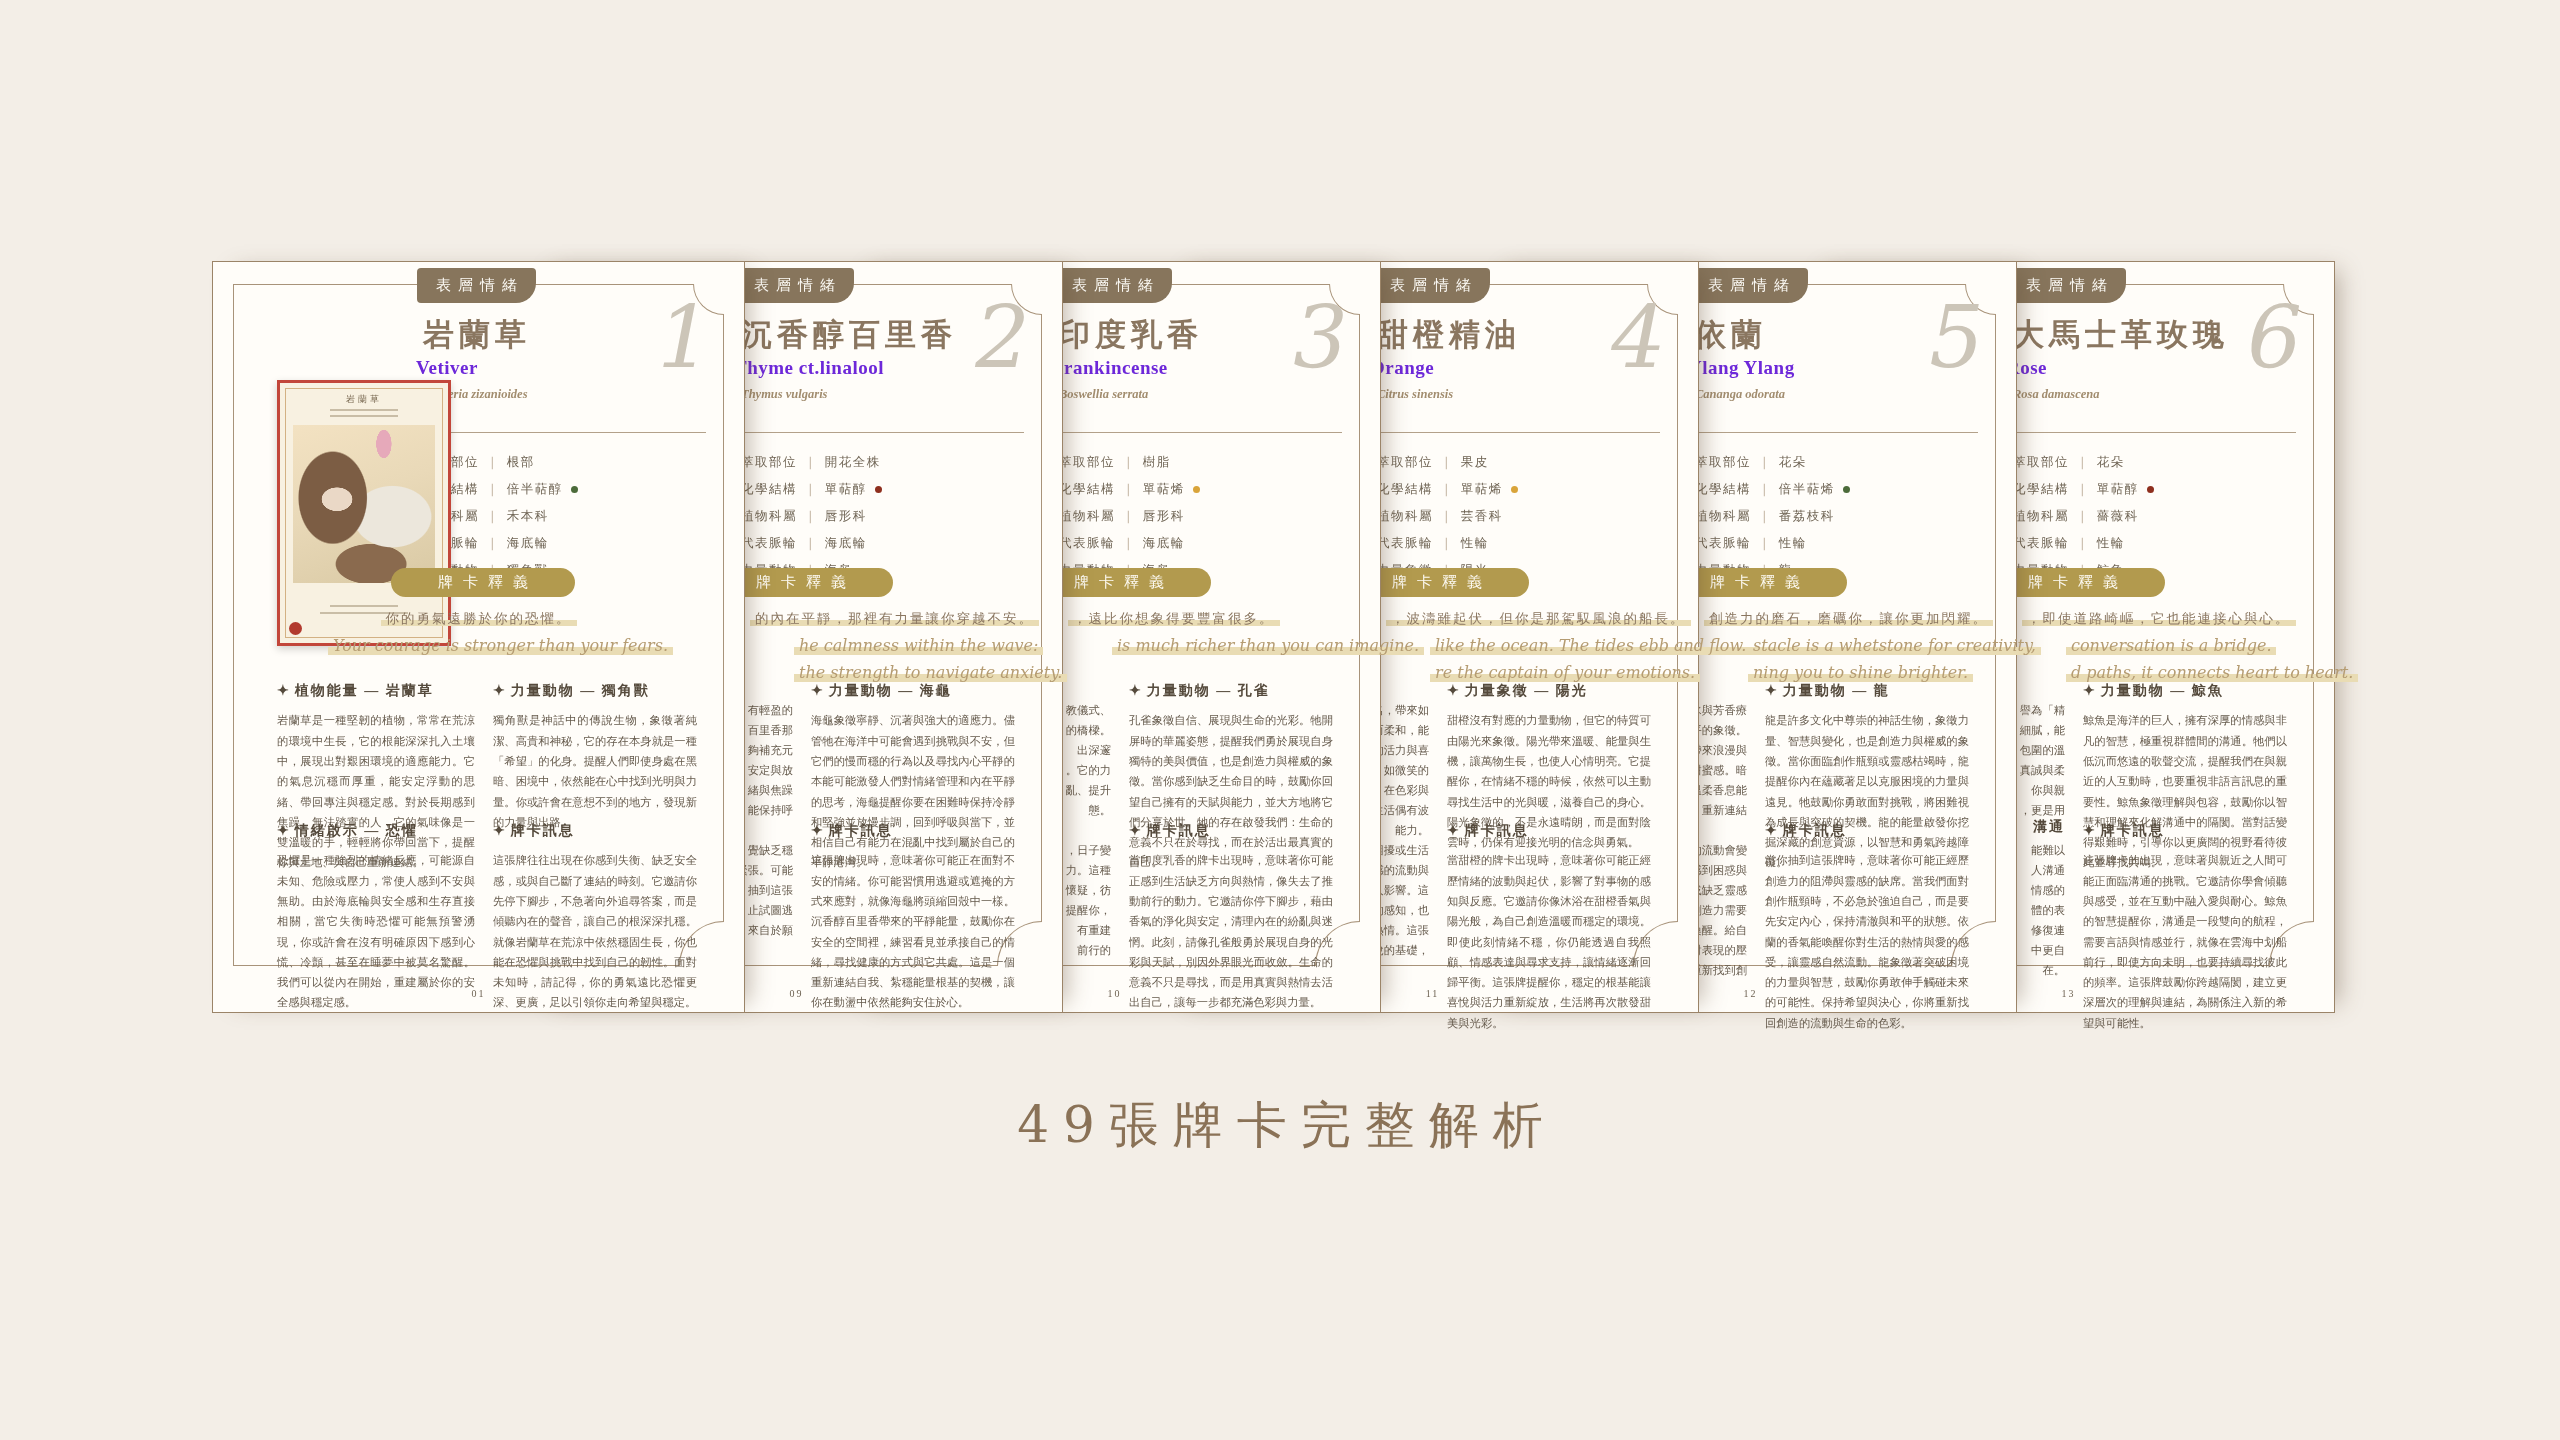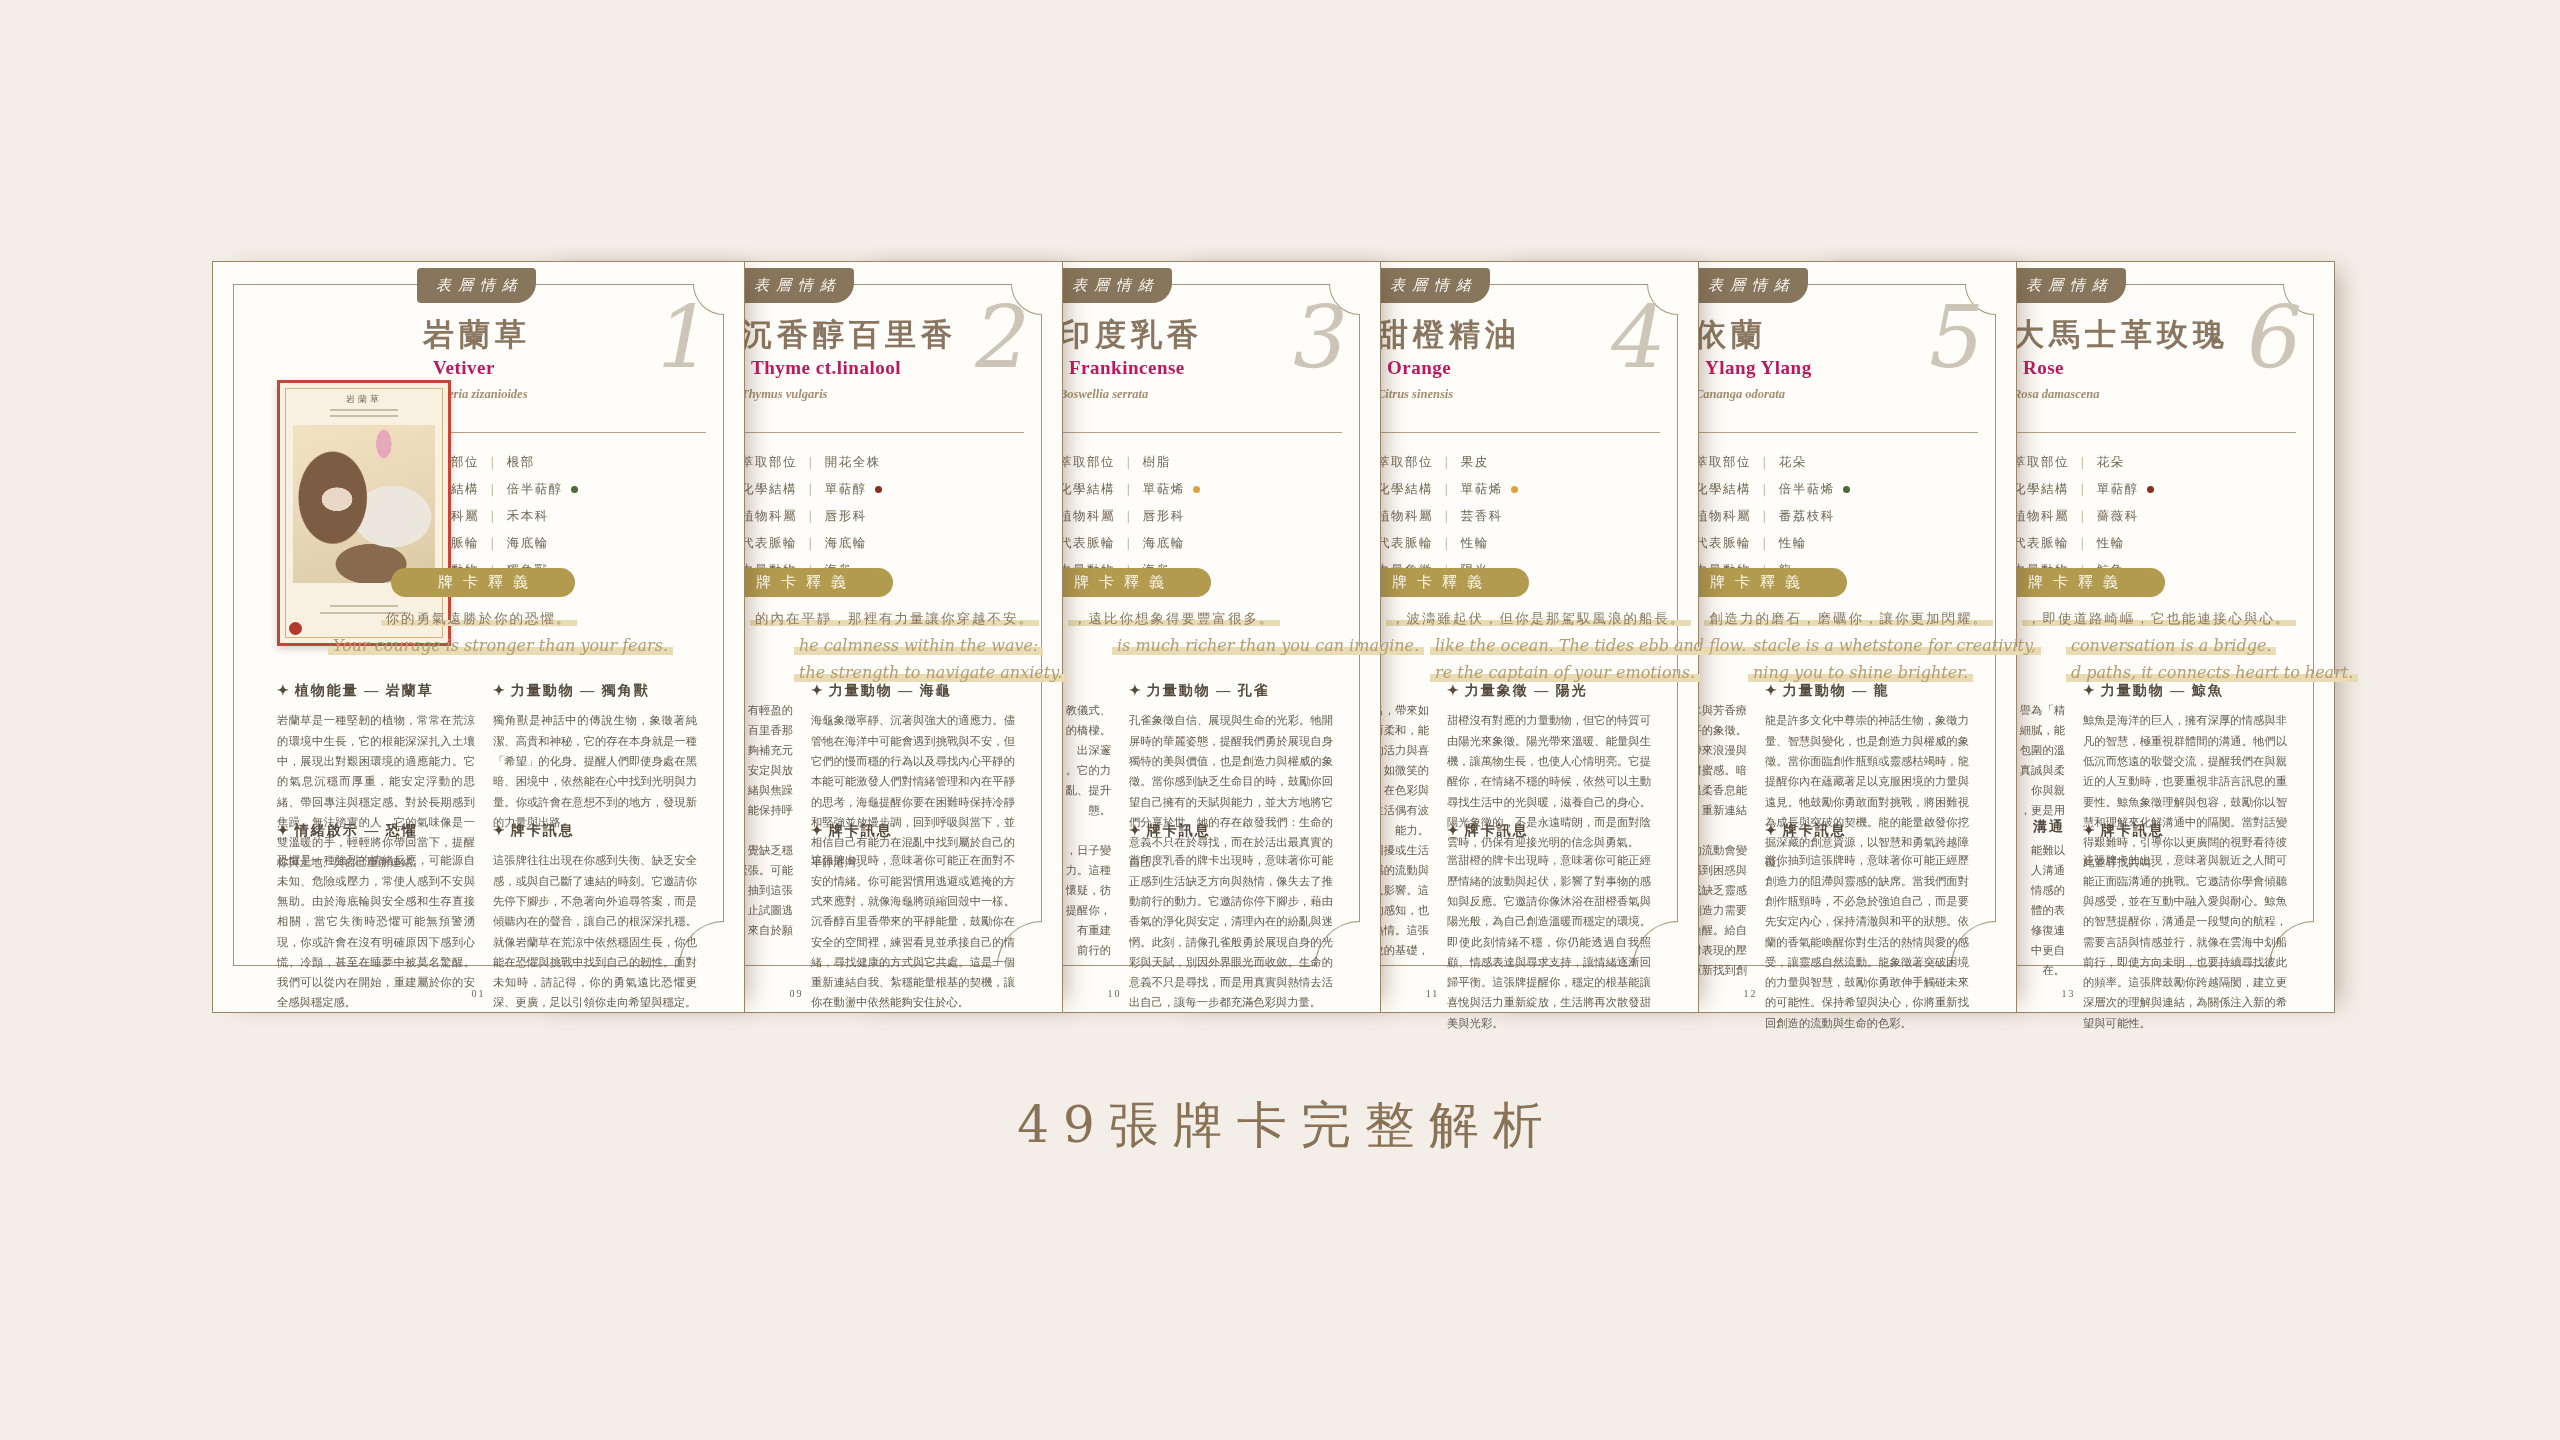--- a/index.html
+++ b/index.html
@@ -28,29 +28,29 @@
   .frame::after{ 
     content:"";position:absolute;bottom:-1px;right:-1px;width:44px;height:44px;
     background:#fffdf9;border-left:1px solid #a8937a;border-top:1px solid #a8937a;
     border-top-left-radius:100%;
   }
 
   .tag{
     position:absolute;left:204px;top:6px;z-index:2;
     background:#87755c;color:#fdfbf6;
     font-size:15px;letter-spacing:7px;padding:8px 12px 8px 19px;
-    border-radius:4px 4px 20px 4px;white-space:nowrap;font-style:italic;
+    border-radius:4px 4px 20px 4px;white-space:nowrap;
   }
   .num{
     position:absolute;right:32px;top:32px;line-height:1;
     font-family:"DejaVu Serif",serif;font-style:italic;
     font-size:86px;color:#ccc5b8;
   }
   .title-zh{position:absolute;left:210px;top:52px;font-size:31px;font-weight:700;letter-spacing:5px;color:#8a7660;white-space:nowrap;}
-  .title-en{position:absolute;left:220px;top:95px;font-size:19px;font-weight:700;letter-spacing:.5px;color:#be185d;white-space:nowrap;text-align:center;}
+  .title-en{position:absolute;left:203px;top:95px;font-size:19px;font-weight:700;letter-spacing:.5px;color:#6d28d9;white-space:nowrap;text-align:center;}
   .latin{position:absolute;left:210px;top:125px;font-size:12.5px;font-style:italic;font-weight:700;color:#a28d6f;white-space:nowrap;}
   .rule{position:absolute;left:210px;right:38px;top:170px;border-top:1px solid #b3a18a;}
   .details{position:absolute;left:210px;top:187px;font-size:12.5px;color:#6f6454;}
   .drow{height:27px;display:flex;align-items:center;letter-spacing:1.5px;white-space:nowrap;}
   .dsep{margin:0 7px;color:#b3a18a;}
   .dot{width:7px;height:7px;border-radius:50%;margin-left:8px;flex:0 0 auto;}
 
   .badge{
     position:absolute;left:178px;top:306px;width:184px;height:29px;border-radius:19px;
     background:#b29a4e;color:#fdfaf2;display:flex;align-items:center;justify-content:center;

